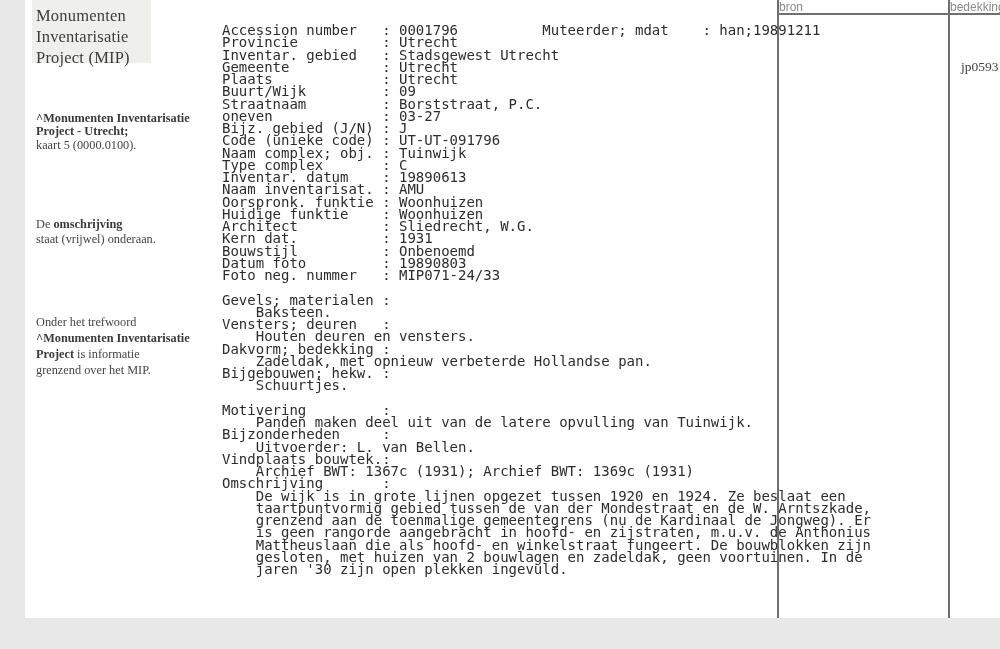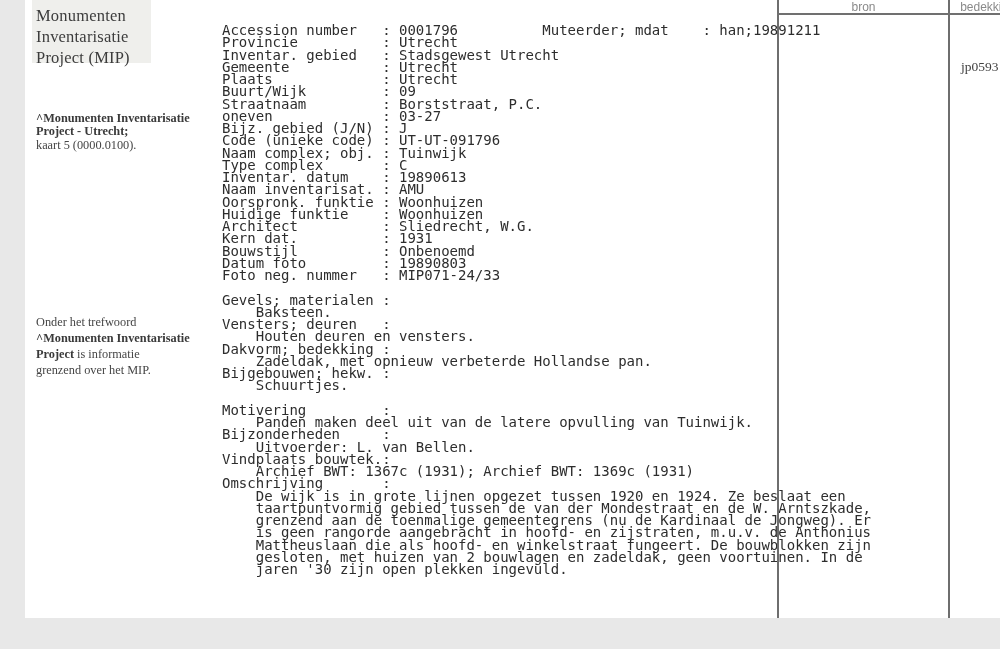--- a/index.html
+++ b/index.html
@@ -64,21 +64,21 @@
     left: 752px; top: 13px;
     width: 248px; height: 2px;
     background: #707070;
   }
   .col-header {
     position: absolute;
     top: 0;
     font-family: "Liberation Sans", sans-serif;
     font-size: 12px;
     color: #8a8a8a;
-    text-align: center;
+    text-align: left;
   }
   .col-header.bron { left: 754px; width: 169px; }
   .col-header.verwerkt { left: 925px; width: 75px; }
   .bron-note {
     position: absolute;
     left: 763px; top: 24px;
     font-size: 13.2px;
     line-height: 16px;
     color: #414141;
     white-space: pre-wrap;
@@ -98,20 +98,22 @@
   <div class="scan-shading"></div>
 
   <h1 class="title">Monumenten
 Inventarisatie
 Project (MIP)</h1>
 
   <div class="note note1"><b>^Monumenten Inventarisatie
 Project - Utrecht;</b><span>
 kaart 5 (0000.0100).</span></div>
 
+  <div class="note note2"><span>De </span><b>omschrijving</b><span>
+staat (vrijwel) onderaan.</span></div>
 
   <div class="note note3"><span>Onder het trefwoord
 </span><b>^Monumenten Inventarisatie
 Project</b><span> is informatie
 grenzend over het MIP.</span></div>
 
   <pre class="record">Accession number   : 0001796          Muteerder; mdat    : han;19891211
 Provincie          : Utrecht
 Inventar. gebied   : Stadsgewest Utrecht
 Gemeente           : Utrecht

